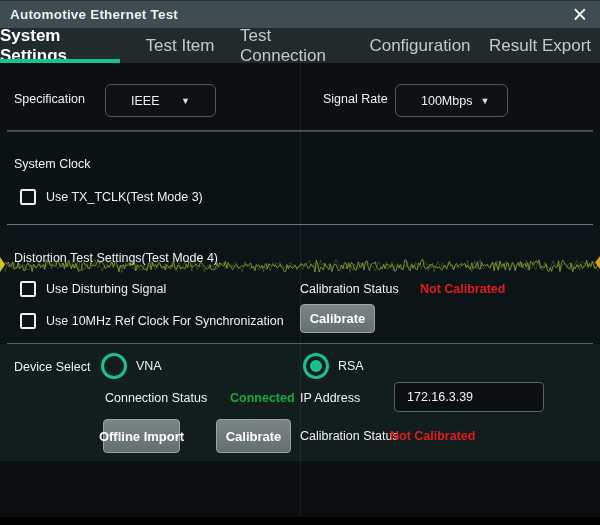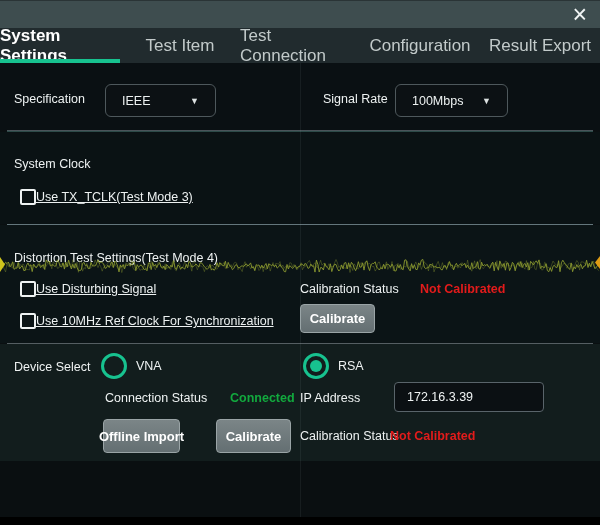--- a/index.html
+++ b/index.html
@@ -34,35 +34,35 @@
   .d1 { background:#4a545a; } .d2 { background:#2c4a48; }
   .d3 { background:#64767c; } .d4 { background:#555e62; }
   .bottom-strip { height:8px; background:#000; }
 
   .lbl { position:absolute; font-size:12.5px; color:#eef2f2; white-space:nowrap; }
   .red   { color:var(--status-red,#e21b1b); font-weight:700;text-align:right; }
   .green { color:var(--connected-green,#12a93e); font-weight:700; }
 
   .dropdown { position:absolute; height:33px; background:#0c1114;
               border:1px solid #4e585c; border-radius:6px; display:flex;
-              align-items:center; justify-content:space-between; padding:0 16px;
+              align-items:center; justify-content:space-between; padding:0 25px;
               font-size:12.5px; cursor:pointer; }
   .caret { font-size:9px; color:#dde2e2; margin-left:8px; }
 
   .radio { position:absolute; display:flex; align-items:center; gap:9px; cursor:pointer; }
   .ring { width:26px; height:26px; border:3px solid var(--accent-green,#17c28f);
           border-radius:50%; display:flex; align-items:center; justify-content:center;
           flex:none; background:#0a1214; }
   .dot  { width:12px; height:12px; border-radius:50%;
           background:var(--accent-green,#17c28f); display:none; }
   .radio.sel .dot { display:block; }
   .rlbl { font-size:12.5px; white-space:nowrap; }
 
-  .cbrow { position:absolute; display:flex; align-items:center; 
-           height:18px; cursor:pointer;text-decoration:underline; }
+  .cbrow { position:absolute; display:flex; align-items:center; gap:10px;
+           height:18px; cursor:pointer; }
   .cbox { width:16px; height:16px; border:2px solid #eef2f2; border-radius:2px;
           background:transparent; flex:none; }
 
   .btn { position:absolute; display:flex; align-items:center; justify-content:center;
          background:linear-gradient(180deg,#7b8587,#646f72);
          border:1px solid #9aa4a6; border-radius:4px; color:#fff; font-weight:700;
          font-size:13px; cursor:pointer; white-space:nowrap; }
 
   .input { position:absolute; background:#0b1013; border:1px solid #59646a;
            border-radius:4px; color:#f0f4f4; font-size:12.5px; padding:0 12px;
@@ -75,20 +75,21 @@
                   background:#cfc41c; clip-path:polygon(0 0,100% 50%,0 100%); }
   .marker-right { position:absolute; right:0; top:256px; width:5px; height:13px;
                   background:#df9c14; clip-path:polygon(100% 0,0 50%,100% 100%); }
 </style>
 </head>
 <body>
 
 <div class="dialog">
 
   <div class="titlebar">
+    <span class="title">Automotive Ethernet Test</span>
     <span class="close">×</span>
   </div>
 
   <div class="tabbar">
     <div class="tab active">
         <span>System Settings</span>
       </div>
     <div class="tab">
         <span>Test Item</span>
       </div>

